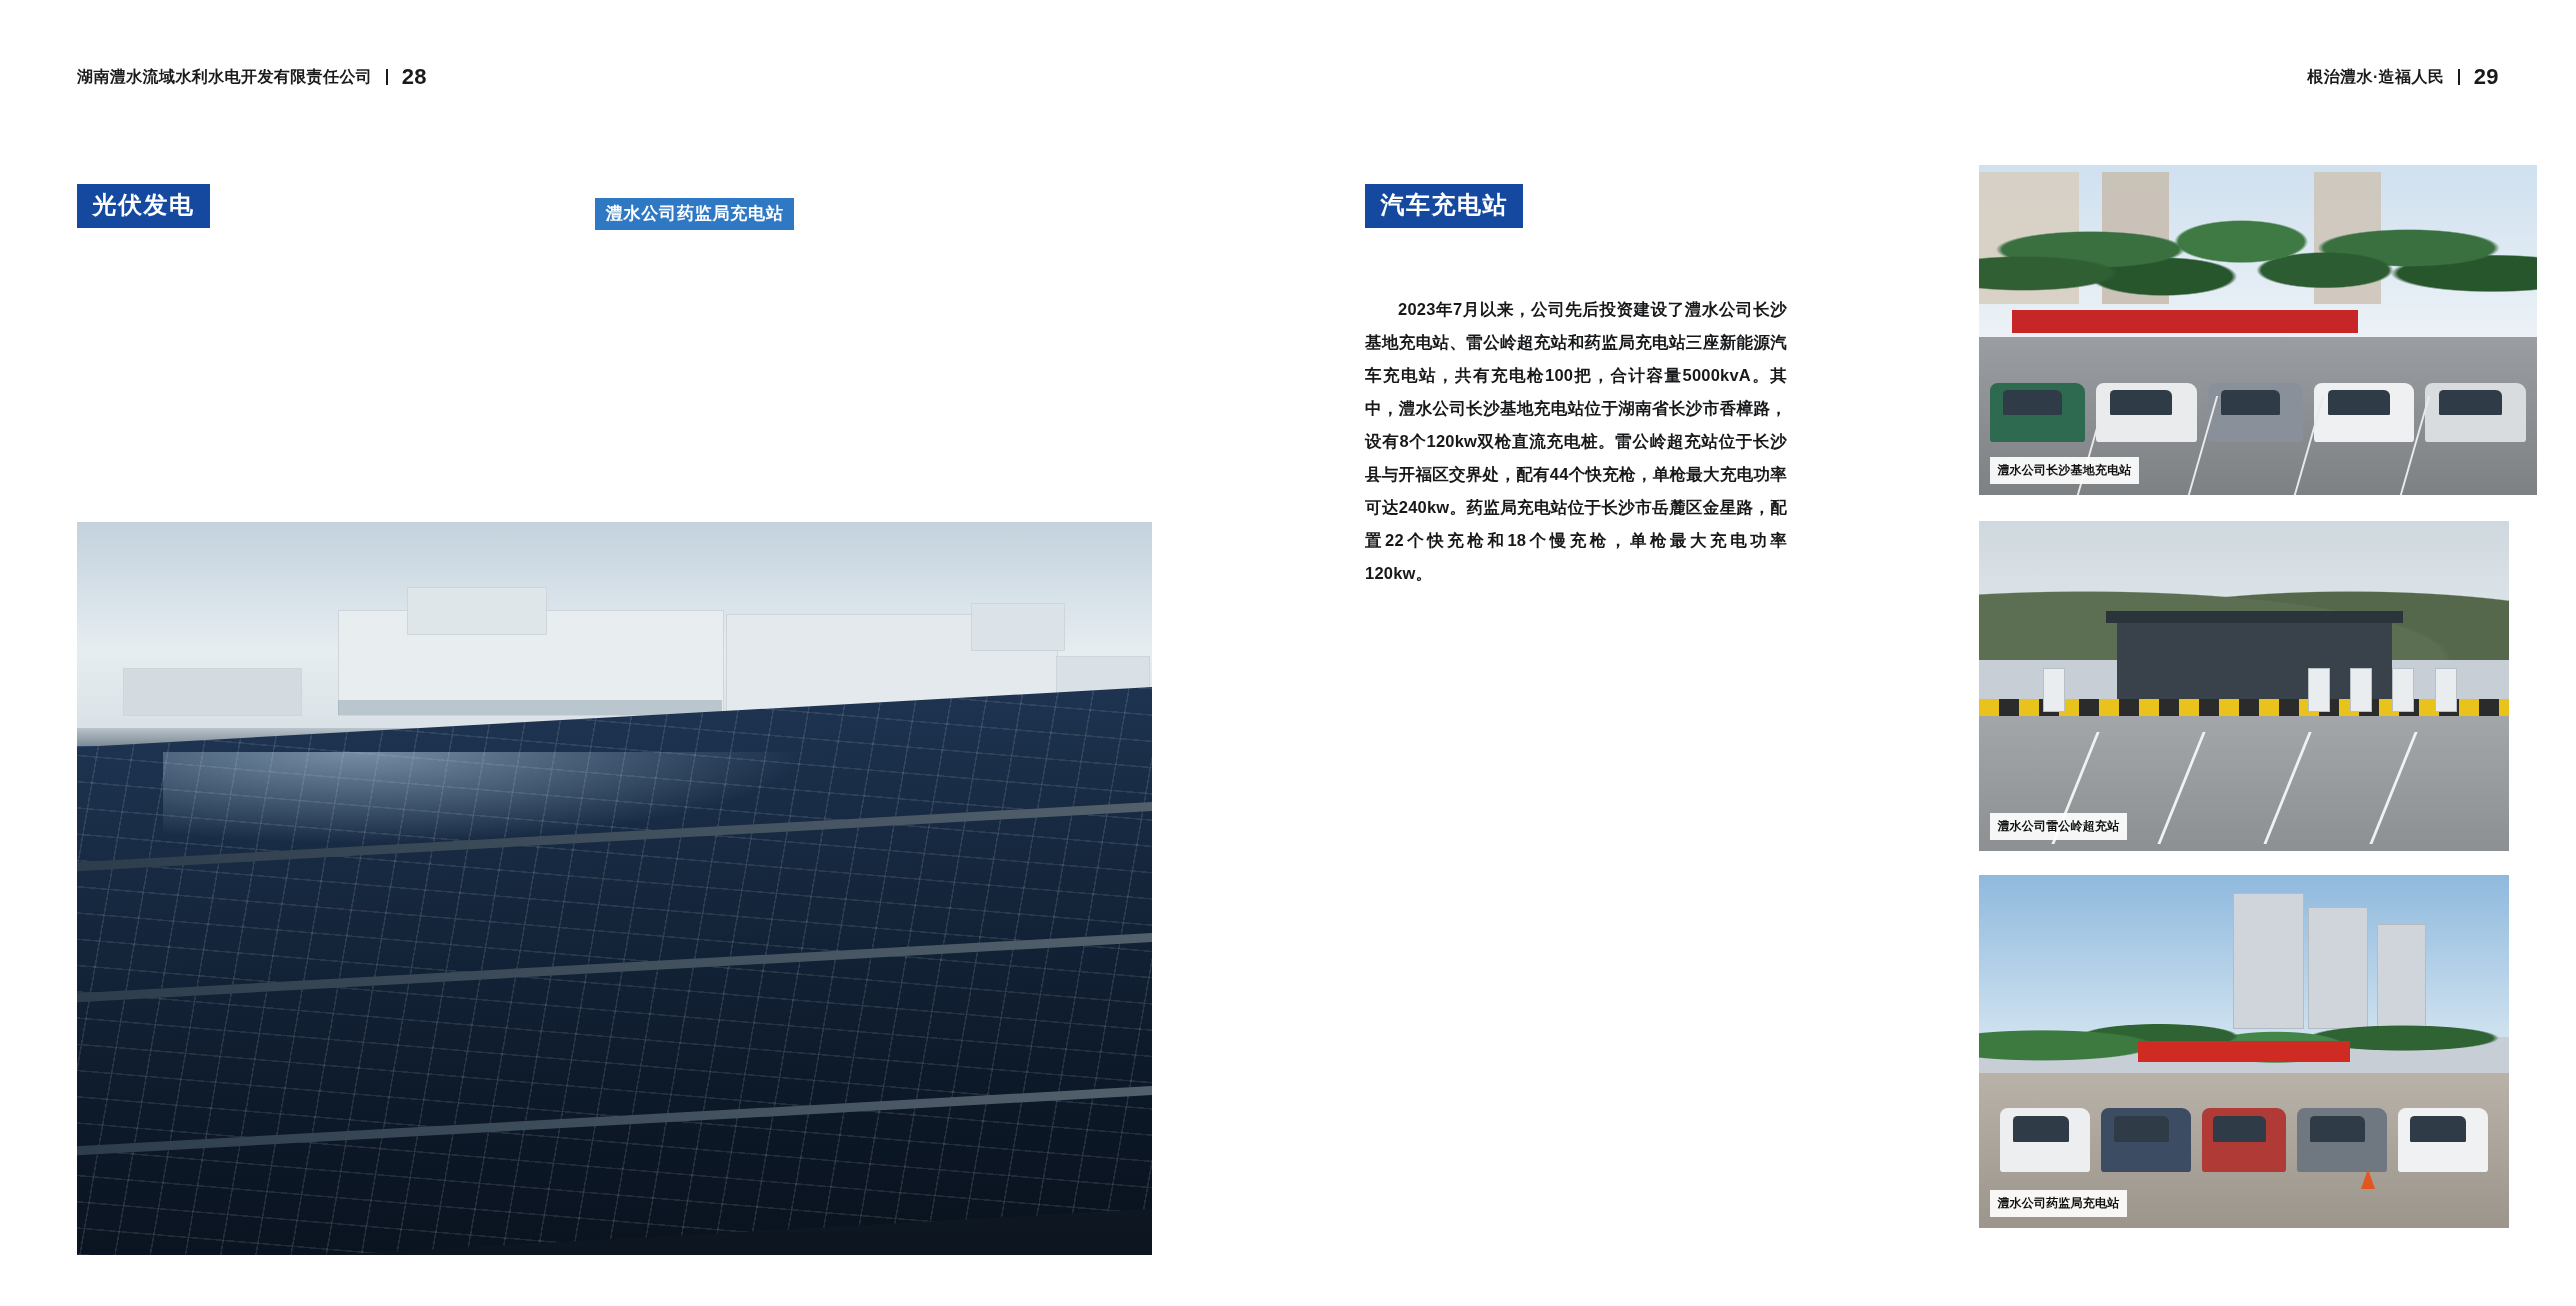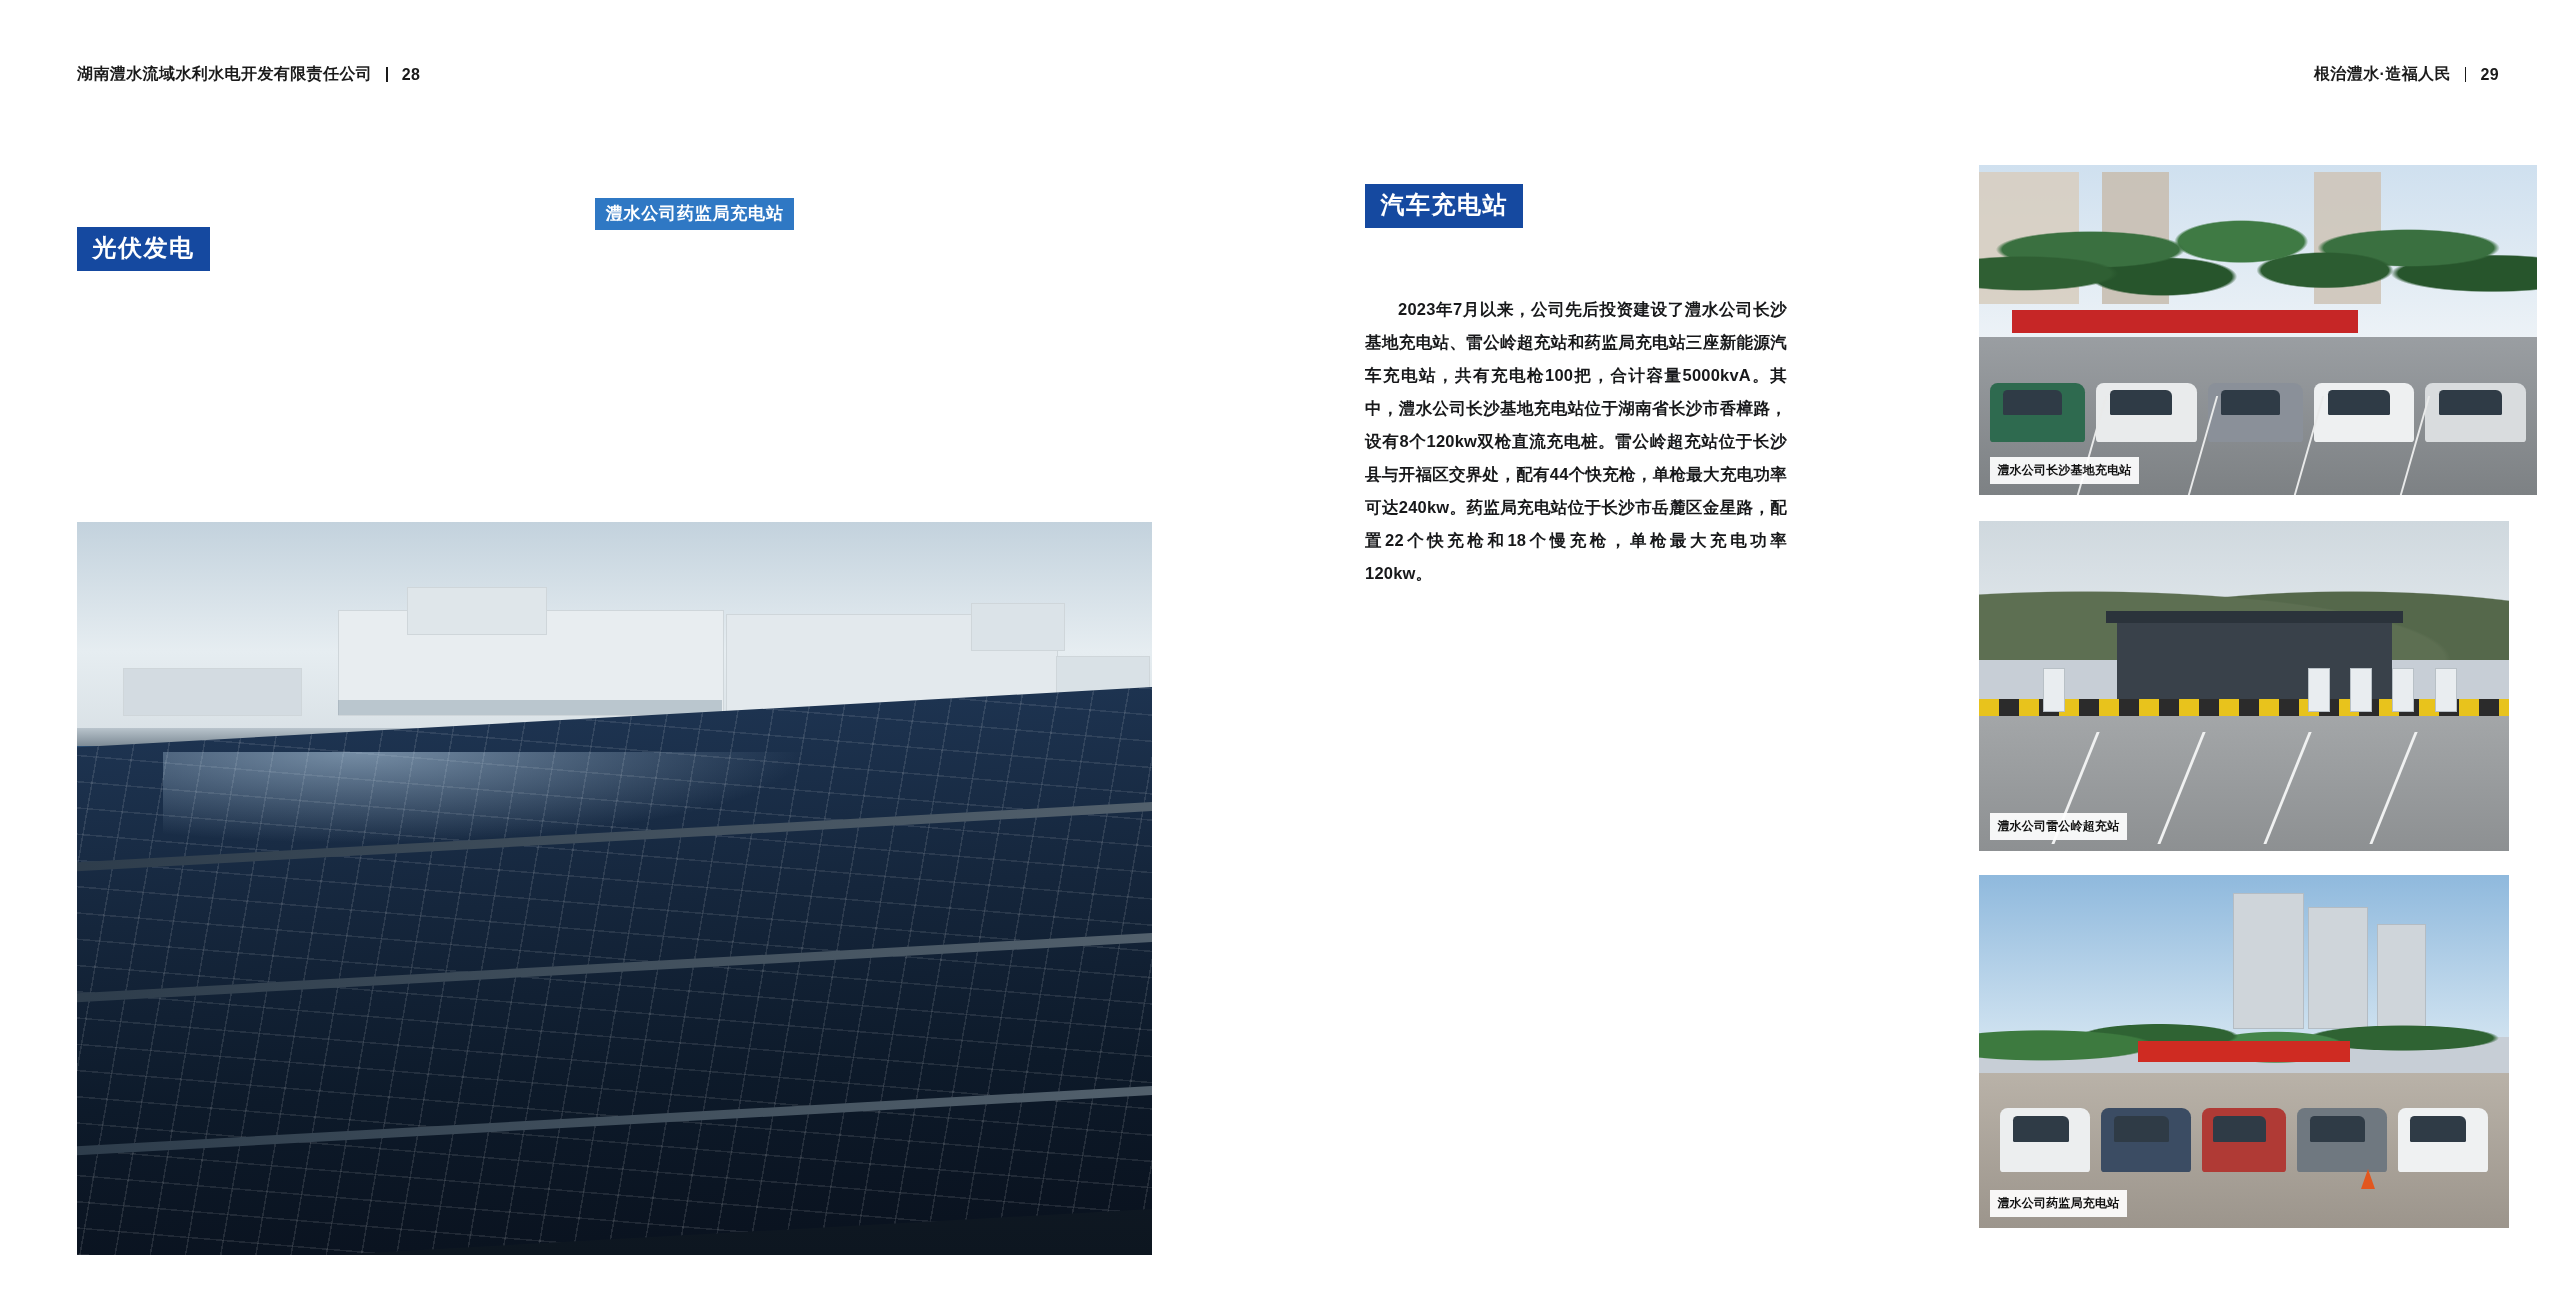--- a/index.html
+++ b/index.html
@@ -42,21 +42,21 @@
   .runhead.left { left: 77px; }
   .runhead.right { right: 77px; }
   .runhead .sep {
     display: inline-block;
     width: 1.5px;
     height: 15.4px;
     background: #1a1a1a;
     margin: 0 14px;
   }
   .runhead .pageno {
-    font-size: 16px;
+    font-size: 22px;
     font-weight: 700;
   }
   
   .section-title {
     position: absolute;
     background: #1549a0;
     color: #ffffff;
     font-size: 24px;
     font-weight: 700;
     letter-spacing: 1.5px;
@@ -218,21 +218,21 @@
 <div class="spread">
 
   <div class="page">
 
     <div class="runhead left">
       <span>湖南澧水流域水利水电开发有限责任公司</span>
       <span class="sep"></span>
       <span class="pageno">28</span>
     </div>
 
-    <div class="section-title" style="left:77px; top:184px;margin-top:43px;">光伏发电</div>
+    <div class="section-title" style="left:77px; top:184px;">光伏发电</div>
 
     <div class="sub-title" style="left:595px; top:198px;">澧水公司药监局充电站</div>
 
 
     <div class="solar">
       <div class="sky-haze"></div>
       <div class="bldg b1"></div>
       <div class="bldg b2"></div>
       <div class="bldg b3"></div>
       <div class="bldg b4"></div>

